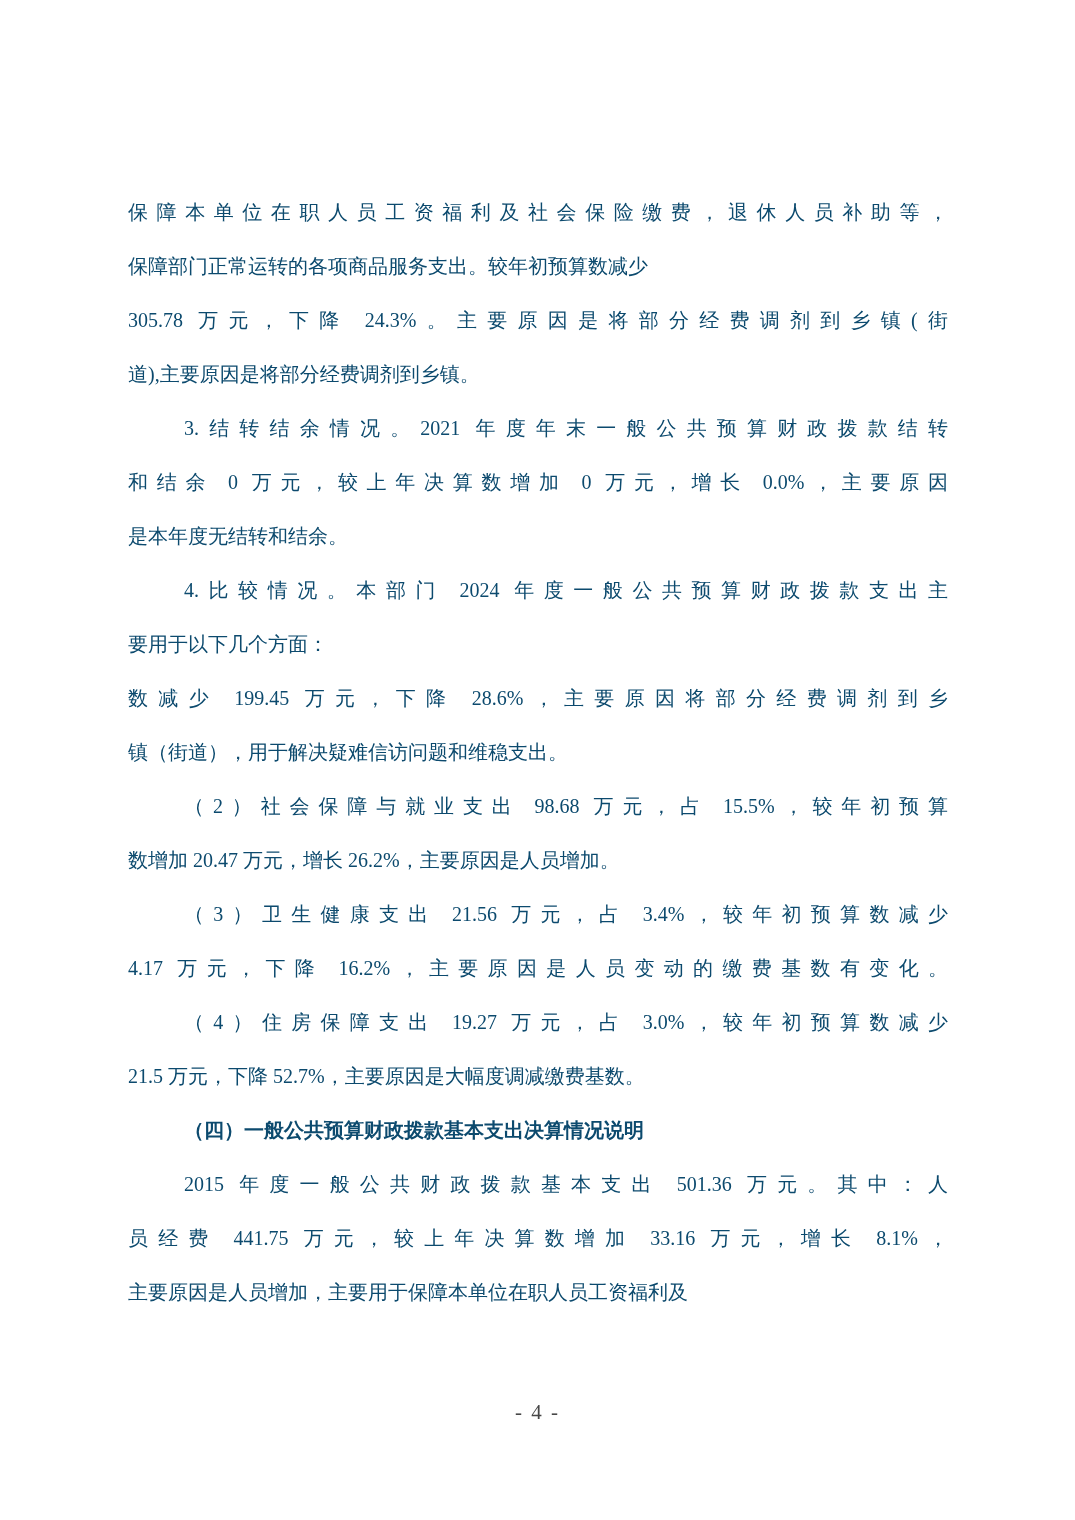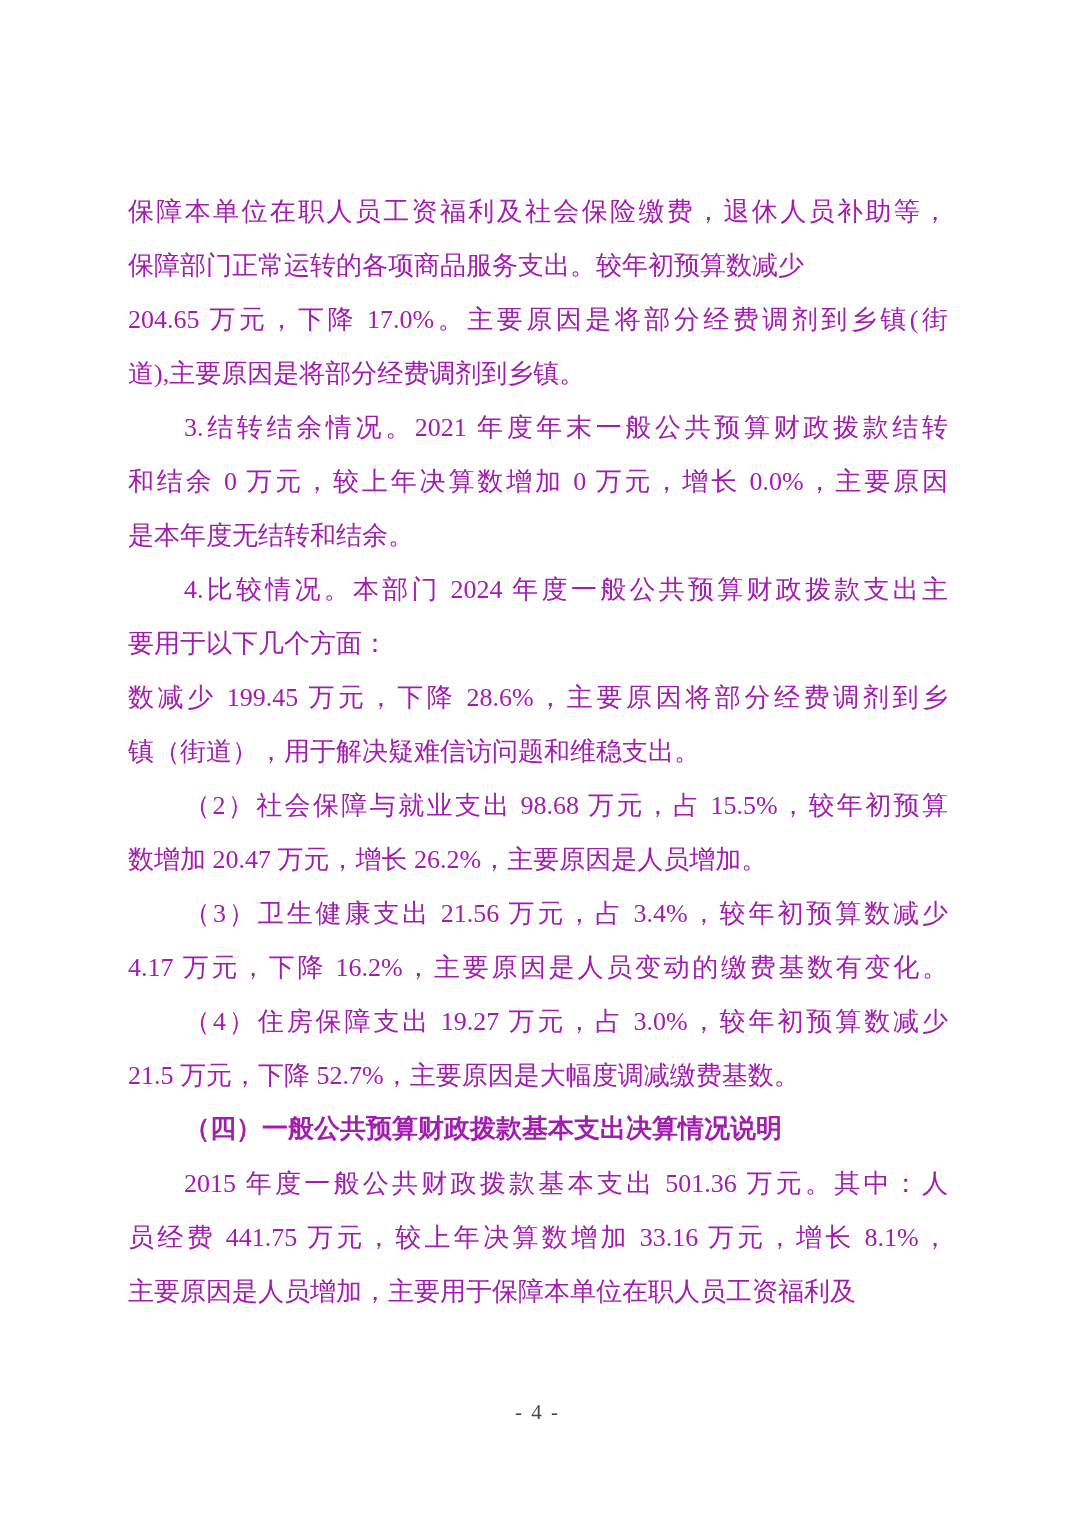--- a/index.html
+++ b/index.html
@@ -13,61 +13,60 @@
     height: 1520px;
     background: #ffffff;
     overflow: hidden;
     font-family: "Liberation Serif", "DejaVu Serif", serif;
   }
   .textblock {
     position: absolute;
     left: 128px;
     top: 185px;
     width: 820px;
-    font-size: 26px;
+    font-size: 20px;
     line-height: 54px;
-    color: #a21caf;
+    color: #0c4a6e;
   }
   .line {
     height: 54px;
     overflow: hidden;
     text-align: justify;
     text-align-last: left;
     white-space: nowrap;
   }
   .line.j {
     white-space: normal;
     text-align-last: justify;
   }
   .line.ind {
     padding-left: 56px;
   }
   .line.b {
     font-weight: 700;
-    font-family: Liberation Mono, monospace;
   }
   .footer {
     position: absolute;
     left: 0;
     top: 1400px;
     width: 1075px;
     text-align: center;
     font-size: 21px;
     color: #474747;
     letter-spacing: 2px;
   }
 </style>
 </head>
 <body>
 
 <div class="page">
   <div class="textblock">
     <div class="line j">保障本单位在职人员工资福利及社会保险缴费，退休人员补助等，</div>
     <div class="line">保障部门正常运转的各项商品服务支出。较年初预算数减少</div>
-    <div class="line j">204.65 万元，下降 17.0%。主要原因是将部分经费调剂到乡镇(街</div>
+    <div class="line j">305.78 万元，下降 24.3%。主要原因是将部分经费调剂到乡镇(街</div>
     <div class="line">道),主要原因是将部分经费调剂到乡镇。</div>
     <div class="line ind j">3.结转结余情况。2021 年度年末一般公共预算财政拨款结转</div>
     <div class="line j">和结余 0 万元，较上年决算数增加 0 万元，增长 0.0%，主要原因</div>
     <div class="line">是本年度无结转和结余。</div>
     <div class="line ind j">4.比较情况。本部门 2024 年度一般公共预算财政拨款支出主</div>
     <div class="line">要用于以下几个方面：</div>
     <div class="line j">数减少 199.45 万元，下降 28.6%，主要原因将部分经费调剂到乡</div>
     <div class="line">镇（街道），用于解决疑难信访问题和维稳支出。</div>
     <div class="line ind j">（2）社会保障与就业支出 98.68 万元，占 15.5%，较年初预算</div>
     <div class="line">数增加 20.47 万元，增长 26.2%，主要原因是人员增加。</div>

